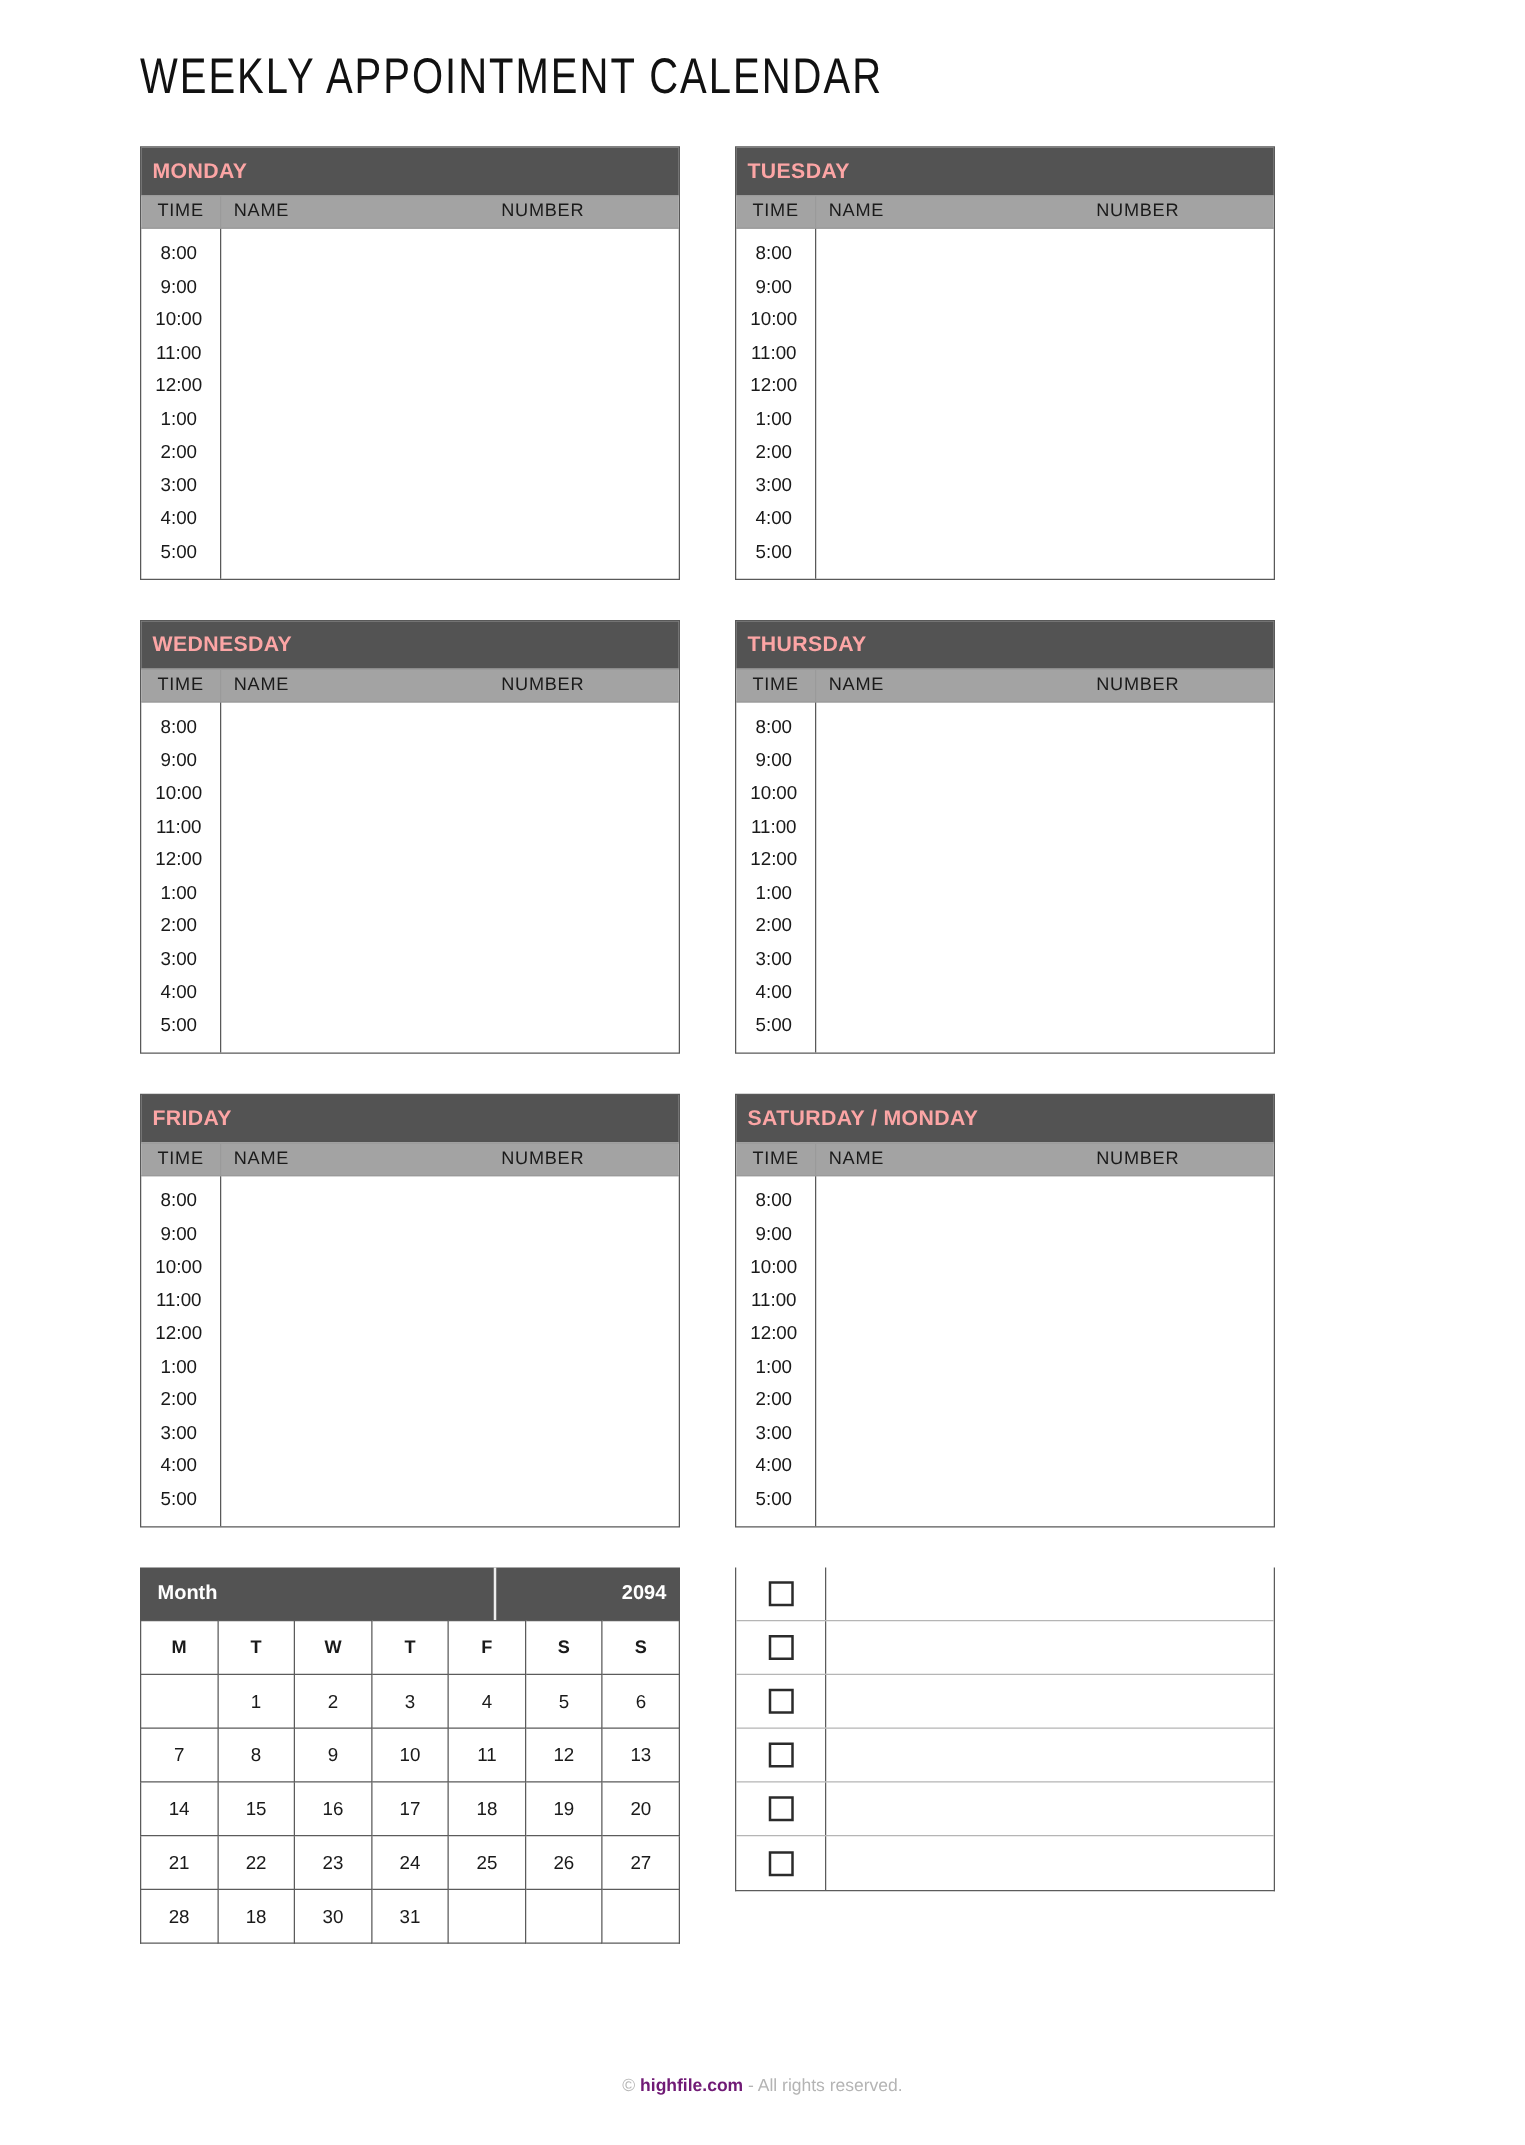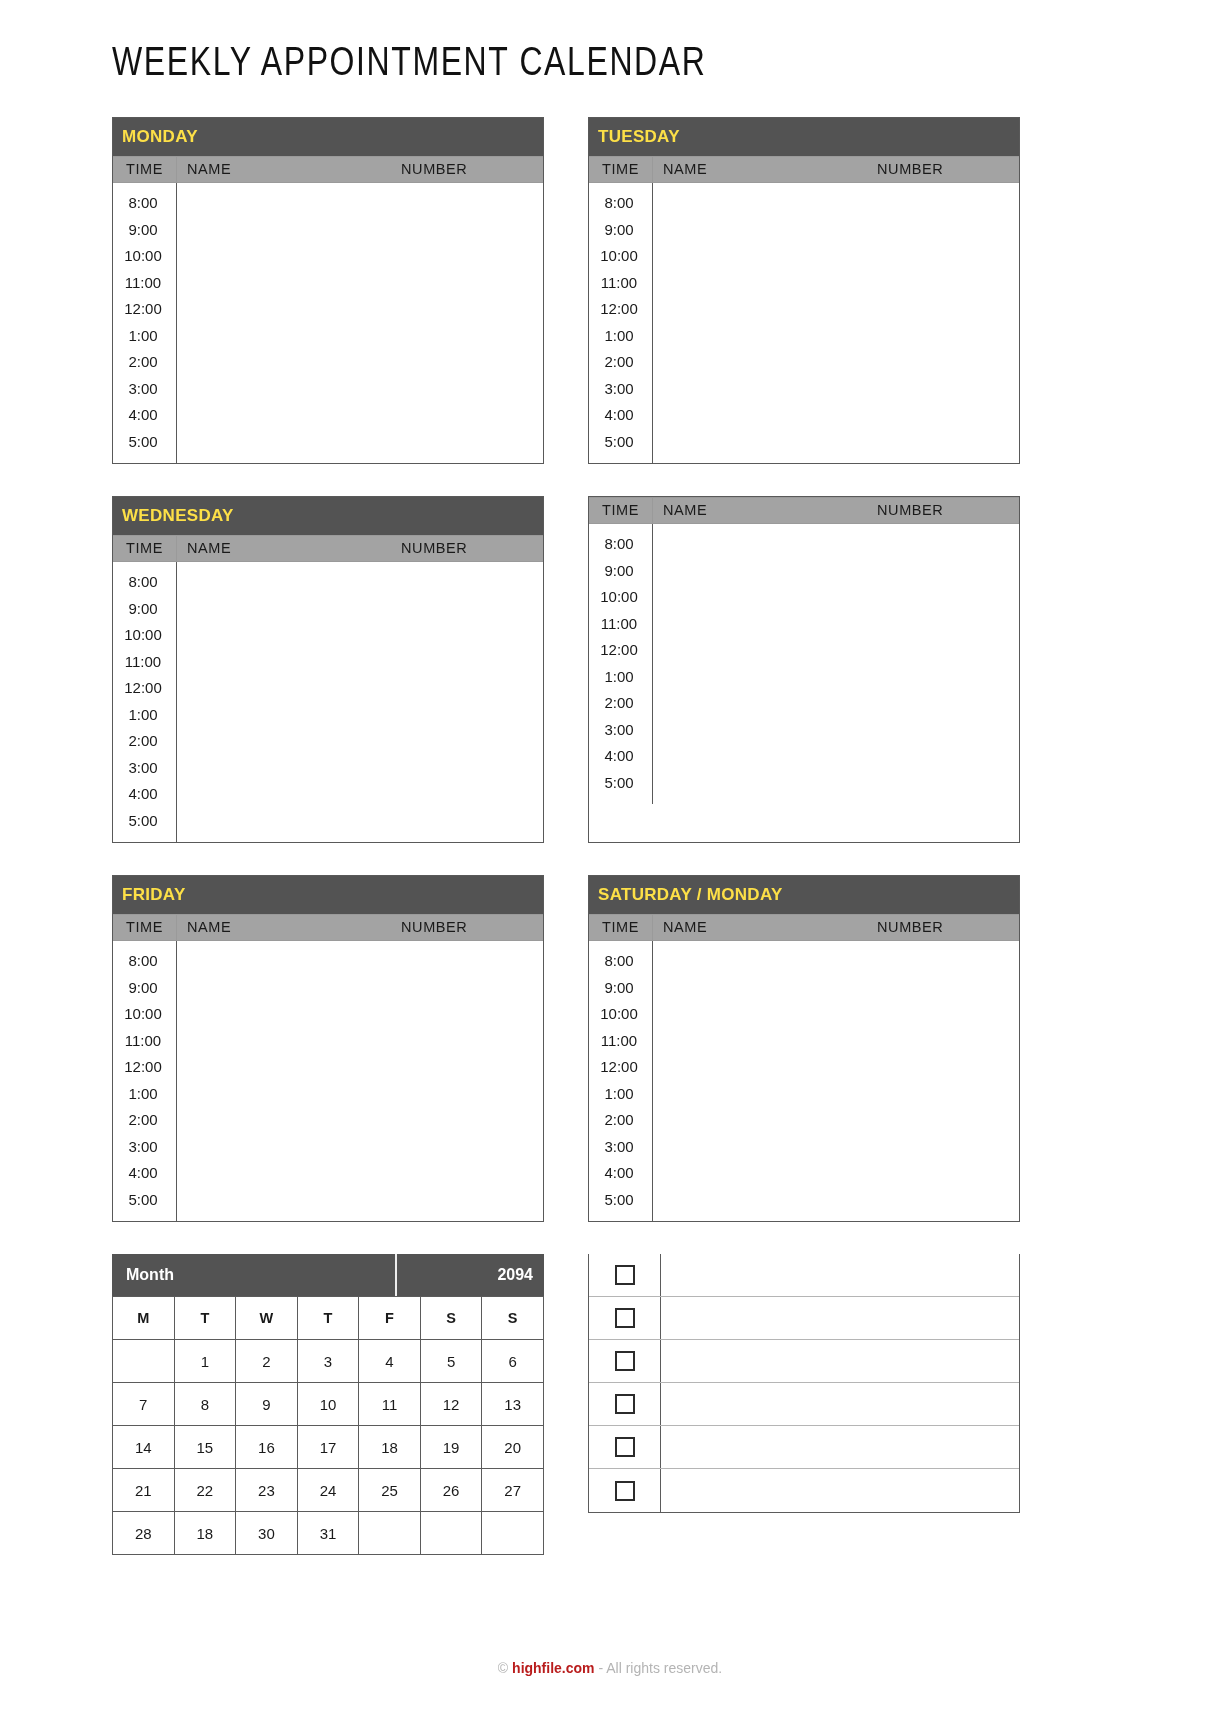--- a/index.html
+++ b/index.html
@@ -42,21 +42,21 @@
     row-gap: 32px;
   }
 
   
   .daycard {
     border: 1px solid #595959;
     background: #fff;
   }
   .day-head {
     background: #535353;
-    color: #fde047;
+    color: #fca5a5;
     font-size: 17px;
     font-weight: bold;
     letter-spacing: .3px;
     padding: 10px 9px 11px 9px;
     line-height: 1;
   }
   .sub-head {
     display: flex;
     background: #a3a3a3;
     border-top: 1px solid #9a9a9a;
@@ -190,21 +190,21 @@
 
   
   .footer {
     position: absolute;
     left: 0; right: 0;
     top: 1660px;
     text-align: center;
     font-size: 14px;
     color: #b4b4b4;
   }
-  .footer b { color: #b91c1c; font-weight: bold; }
+  .footer b { color: #701a75; font-weight: bold; }
 </style>
 </head>
 <body>
 
 <div class="page">
 
   <h1 class="title">WEEKLY APPOINTMENT CALENDAR</h1>
 
   <div class="grid" id="day-grid">
       <div class="daycard">
@@ -276,20 +276,21 @@
             <div class="tm">1:00</div>
             <div class="tm">2:00</div>
             <div class="tm">3:00</div>
             <div class="tm">4:00</div>
             <div class="tm">5:00</div>
           </div>
           <div class="note-col"></div>
         </div>
       </div>
       <div class="daycard">
+        <div class="day-head">THURSDAY</div>
         <div class="sub-head">
           <div class="sub-time">TIME</div>
           <div class="sub-rest">
             <div class="sub-name">NAME</div>
             <div class="sub-number">NUMBER</div>
           </div>
         </div>
         <div class="day-body">
           <div class="time-col">
             <div class="tm">8:00</div>

